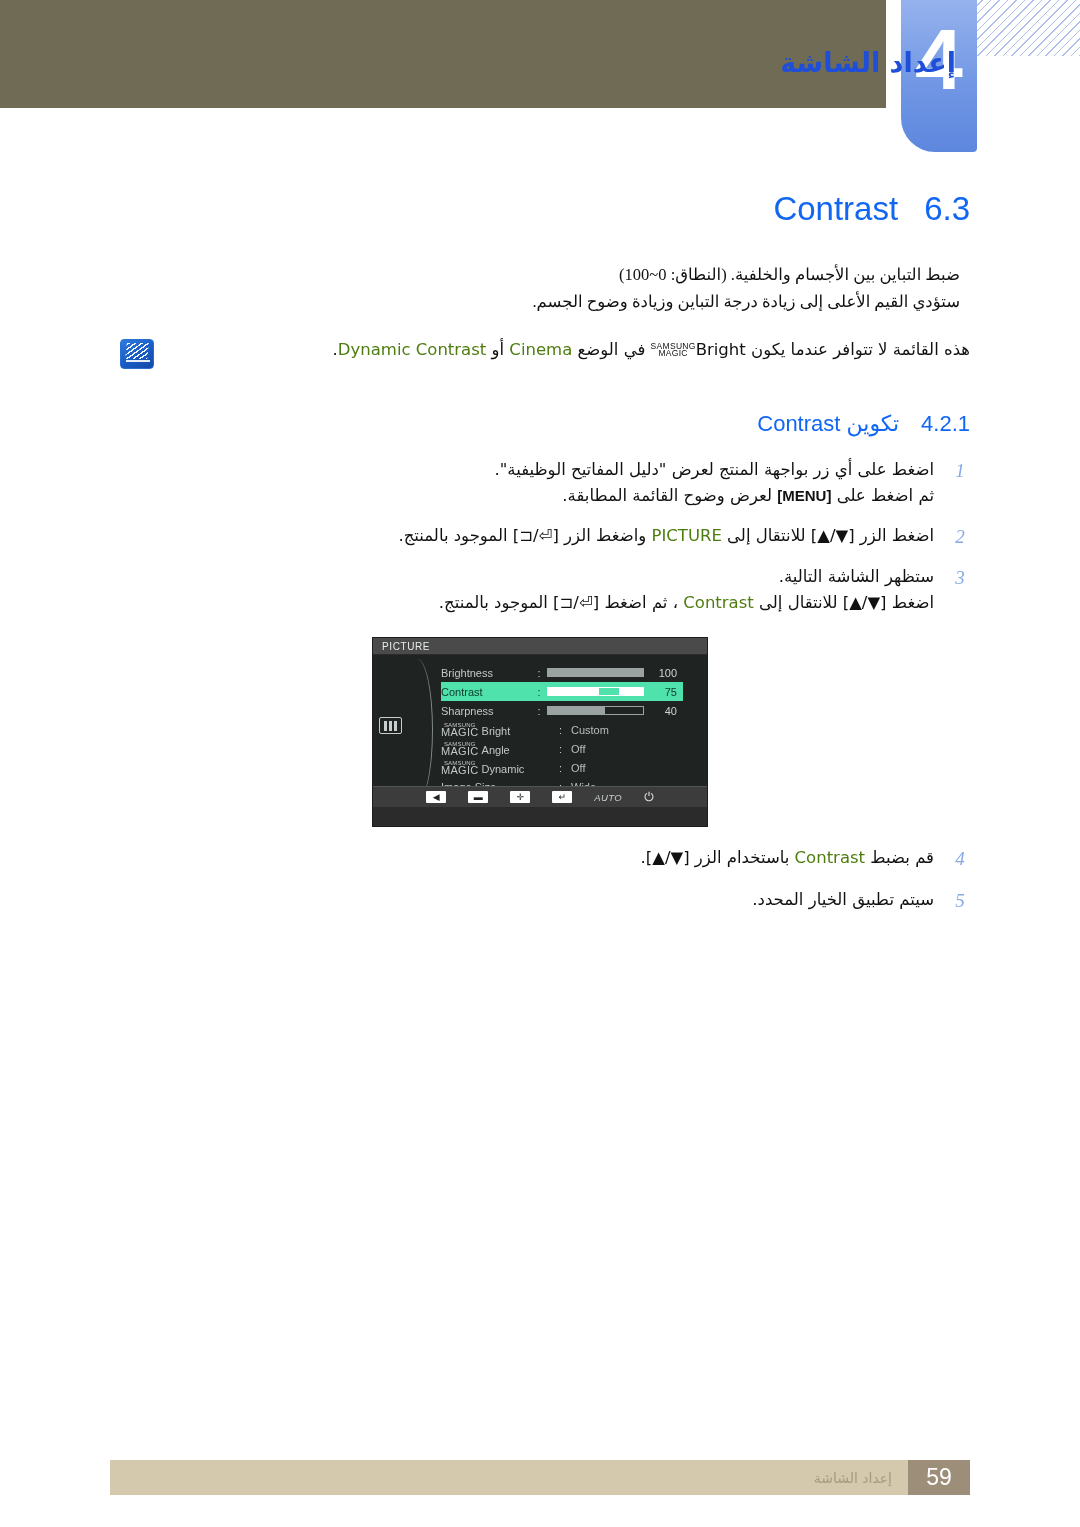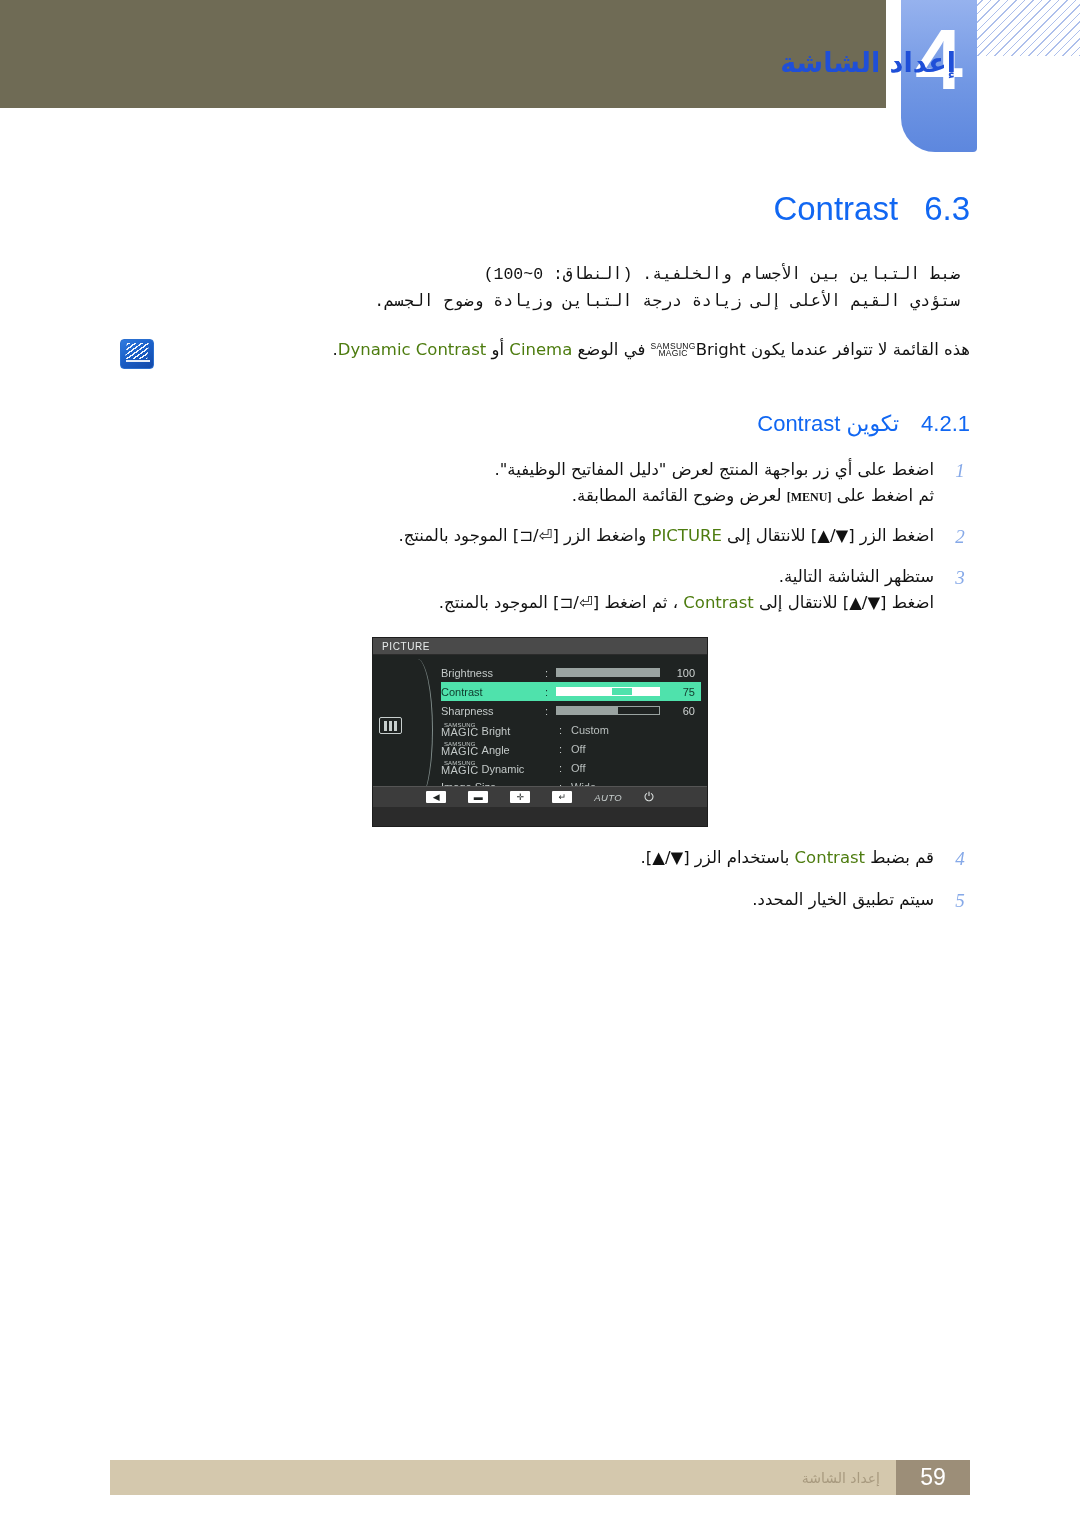--- a/index.html
+++ b/index.html
@@ -47,21 +47,21 @@
     display: flex; justify-content: flex-start; align-items: baseline;
     gap: 26px; color: #1167f2; font-size: 33px; margin-bottom: 34px;
     padding-left: 8px;
   }
   .sec-title .num { font-size: 33px; letter-spacing: 0; }
   .sec-title .txt { font-size: 33px; direction: ltr; }
 
   .desc {
     direction: rtl; color: #111; font-size: 16.5px;
     line-height: 1.62; padding-left: 150px; padding-right: 10px;
-    font-family: Liberation Mono, monospace;
+    font-family: Liberation Serif, serif;
   }
 
   .note-row {
     display: flex; flex-direction: row-reverse; align-items: flex-start;
     justify-content: flex-start; gap: 14px;
     margin-top: 22px; padding-left: 10px;
   }
   .note-icon {
     width: 34px; height: 30px; flex: 0 0 auto; margin-top: 2px;
     background: linear-gradient(150deg, #2f7be0 0%, #1a5ec6 50%, #1348a8 100%);
@@ -111,22 +111,22 @@
     flex: 0 0 auto; width: 20px; text-align: center;
     color: #86a9e8; font-size: 19px; font-style: italic;
     font-family: "Liberation Serif", serif; line-height: 1.45;
   }
   .step-body {
     flex: 1 1 auto; direction: rtl; text-align: right;
     color: #111; font-size: 16.5px; line-height: 1.55;
     font-family: "DejaVu Sans", "Liberation Sans", sans-serif;
   }
   .step-body .sub { display: block; }
-  .kbd { direction: ltr; unicode-bidi: embed; font-family: Liberation Serif, serif;
-    font-weight: bold; font-size: 12px; }
+  .kbd { direction: ltr; unicode-bidi: embed; font-family: Liberation Sans, sans-serif;
+    font-weight: bold; font-size: 15px; }
   .btnkey { direction: ltr; unicode-bidi: embed; display: inline-block; }
 
   
   .osd-wrap { display: flex; justify-content: center; margin: 22px 0 18px 0; }
   .osd {
     width: 336px; height: 190px; background: #2b2b2b;
     color: #cfd3d2; font-size: 10.5px; position: relative;
     font-family: "Liberation Sans", sans-serif;
     direction: ltr; border: 1px solid #1d1d1d;
   }
@@ -139,21 +139,21 @@
   .osd-arc {
     position: absolute; left: 34px; top: 4px; width: 26px; height: 142px;
     border-right: 1.4px solid #7e8a88; border-radius: 0 60% 60% 0 / 0 50% 50% 0;
   }
   .osd-cat-icon {
     position: absolute; left: 6px; top: 62px; width: 23px; height: 17px;
     border: 1.6px solid #c8cfce; border-radius: 2px; background: #1f2322;
     display: flex; align-items: center; justify-content: center; gap: 1.6px;
   }
   .osd-cat-icon i { display: block; width: 3.4px; height: 10px; background: #c8cfce; }
-  .osd-rows { position: absolute; left: 68px; top: 8px; right: 6px; }
+  .osd-rows { position: absolute; left: 68px; top: 8px; right: 24px; }
   .osd-row {
     display: flex; align-items: center; height: 19px; position: relative;
   }
   .osd-row .lbl { width: 118px; color: #c3c9c8; font-size: 11px; }
   .osd-row .colon { width: 12px; color: #c3c9c8; font-size: 11px; }
   .osd-row .val { color: #b9bfbe; font-size: 11px; }
   .osd-row .bar {
     width: 118px; height: 9px; background: #1f2322;
     border: 1px solid #9aa3a1; position: relative;
   }
@@ -194,21 +194,21 @@
   .osd-foot .txt { color: #c8cfce; font-size: 9.5px; letter-spacing: .4px; font-style: italic; }
   .osd-foot .pw { color: #e3e8e7; font-size: 12px; }
 
   
   .footer {
     position: absolute; left: 110px; bottom: 32px; width: 860px; height: 35px;
     background: #d4c8ad; display: flex; flex-direction: row-reverse;
     align-items: center;
   }
   .footer .pg {
-    width: 74px; height: 35px; background: #9c8e78; color: #fff;
+    width: 62px; height: 35px; background: #9c8e78; color: #fff;
     font-size: 23px; display: flex; align-items: center; justify-content: center;
   }
   .footer .ftxt {
     color: #a89a7f; font-size: 14px; padding-right: 16px; direction: rtl;
     font-family: "DejaVu Sans", "Liberation Sans", sans-serif;
   }
 </style>
 </head>
 <body>
 
@@ -322,21 +322,21 @@
                 </span>
               <span class="num">75</span>
             </div>
 
             <div class="osd-row">
               <span class="lbl">Sharpness</span>
               <span class="colon">:</span>
               <span class="bar">
                   <span class="fill" style="width:60%"></span>
                 </span>
-              <span class="num">60</span>
+              <span class="num">40</span>
             </div>
 
             <div class="osd-row">
               <span class="magic-cell">
                 <span class="stack">
                     <b>SAMSUNG</b>
                     <em>MAGIC</em>
                   </span>
                 <span class="mtail">Bright</span>
               </span>

